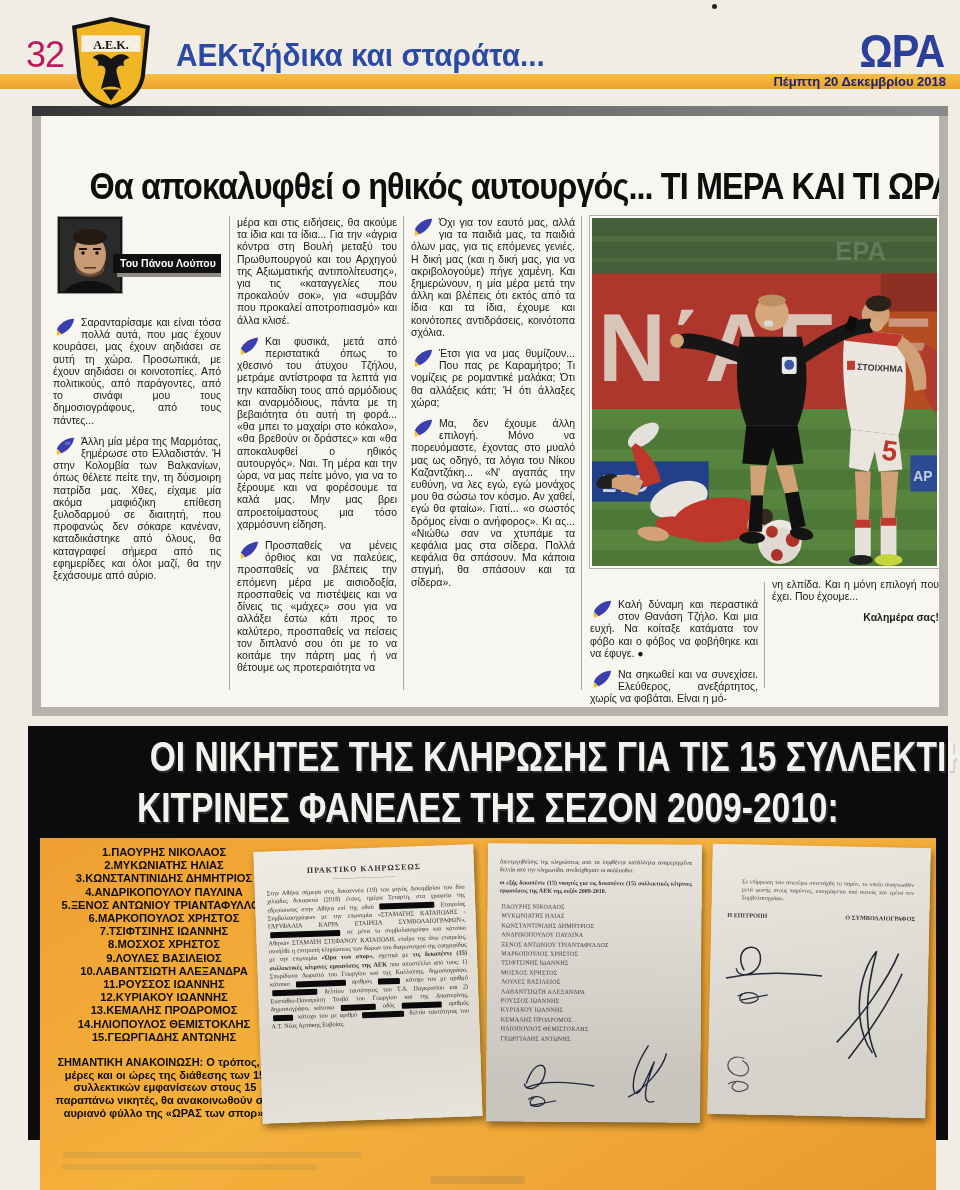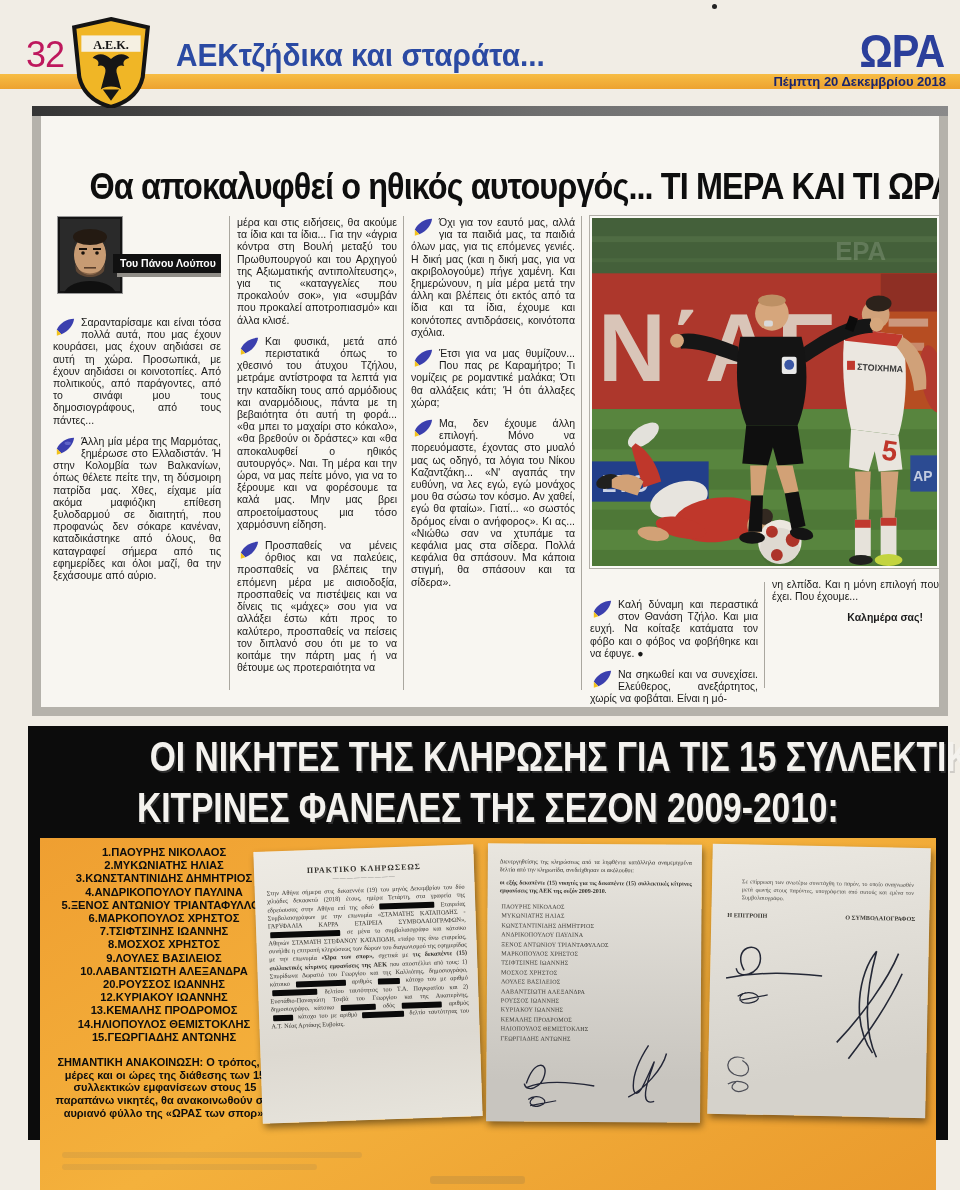--- a/index.html
+++ b/index.html
@@ -39,21 +39,21 @@
   .pen{float:left;width:24px;height:20px;margin:1px 4px 0 0;}
   
   #byline-unit{position:relative;height:94px;margin-bottom:6px;}
   #author-photo{position:absolute;left:4px;top:0;width:64px;height:76px;border:1px solid #999;}
   #byline-bar{position:absolute;left:60px;top:38px;width:108px;height:19px;background:#111;
               color:#fff;font-size:10.5px;font-weight:bold;line-height:19px;padding-left:7px;
               box-shadow:4px 4px 0 #8f8c86;white-space:nowrap;z-index:2;}
   
   #photo-box{left:549px;top:100px;width:349px;height:352px;border:2px solid #fbfaf6;
              outline:1px solid #b2afa8;box-sizing:border-box;overflow:hidden;background:#4e7837;}
-  #col5 .signoff{text-align:right;font-weight:bold;margin:2px 16px 8px 0;}
+  #col5 .signoff{text-align:right;font-weight:bold;margin:2px 0 8px 0;}
   #col5 .ps{font-style:italic;font-weight:bold;}
   
   #bottom{left:28px;top:726px;width:920px;height:414px;background:#0c0c0c;}
   .btitle{width:100%;text-align:center;white-space:nowrap;color:#f4f2ee;font-weight:bold;
           text-shadow:2px 2px 0 rgba(130,130,130,.3);}
   #bt1{top:6px;font-size:43px;}
   #bt2{top:57px;font-size:43px;text-align:center;}
   .bcond{display:inline-block;transform:scaleX(.78);transform-origin:center;letter-spacing:0;}
   #orange-panel{left:12px;top:112px;width:896px;height:372px;
                 background:linear-gradient(150deg,#ef9f31 0%,#f4b13c 45%,#e9992c 100%);}
@@ -295,21 +295,21 @@
         <div>1.ΠΑΟΥΡΗΣ ΝΙΚΟΛΑΟΣ</div>
         <div>2.ΜΥΚΩΝΙΑΤΗΣ ΗΛΙΑΣ</div>
         <div>3.ΚΩΝΣΤΑΝΤΙΝΙΔΗΣ ΔΗΜΗΤΡΙΟΣ</div>
         <div>4.ΑΝΔΡΙΚΟΠΟΥΛΟΥ ΠΑΥΛΙΝΑ</div>
         <div>5.ΞΕΝΟΣ ΑΝΤΩΝΙΟΥ ΤΡΙΑΝΤΑΦΥΛΛΟΣ</div>
         <div>6.ΜΑΡΚΟΠΟΥΛΟΣ ΧΡΗΣΤΟΣ</div>
         <div>7.ΤΣΙΦΤΣΙΝΗΣ ΙΩΑΝΝΗΣ</div>
         <div>8.ΜΟΣΧΟΣ ΧΡΗΣΤΟΣ</div>
         <div>9.ΛΟΥΛΕΣ ΒΑΣΙΛΕΙΟΣ</div>
         <div>10.ΛΑΒΑΝΤΣΙΩΤΗ ΑΛΕΞΑΝΔΡΑ</div>
-        <div>20.ΡΟΥΣΣΟΣ ΙΩΑΝΝΗΣ</div>
+        <div>11.ΡΟΥΣΣΟΣ ΙΩΑΝΝΗΣ</div>
         <div>12.ΚΥΡΙΑΚΟΥ ΙΩΑΝΝΗΣ</div>
         <div>13.ΚΕΜΑΛΗΣ ΠΡΟΔΡΟΜΟΣ</div>
         <div>14.ΗΛΙΟΠΟΥΛΟΣ ΘΕΜΙΣΤΟΚΛΗΣ</div>
         <div>15.ΓΕΩΡΓΙΑΔΗΣ ΑΝΤΩΝΗΣ</div>
       </div>
     <div class="abs" id="announcement">ΣΗΜΑΝΤΙΚΗ ΑΝΑΚΟΙΝΩΣΗ: Ο τρόπος, οι μέρες και οι ώρες της διάθεσης των 15 συλλεκτικών εμφανίσεων στους 15 παραπάνω νικητές, θα ανακοινωθούν στο αυριανό φύλλο της «ΩΡΑΣ των σπορ».</div>
 
     <div class="abs doc" id="doc1">
       <div class="doc-title">ΠΡΑΚΤΙΚΟ ΚΛΗΡΩΣΕΩΣ</div>
       <div class="doc-sep">―――――――――</div>

